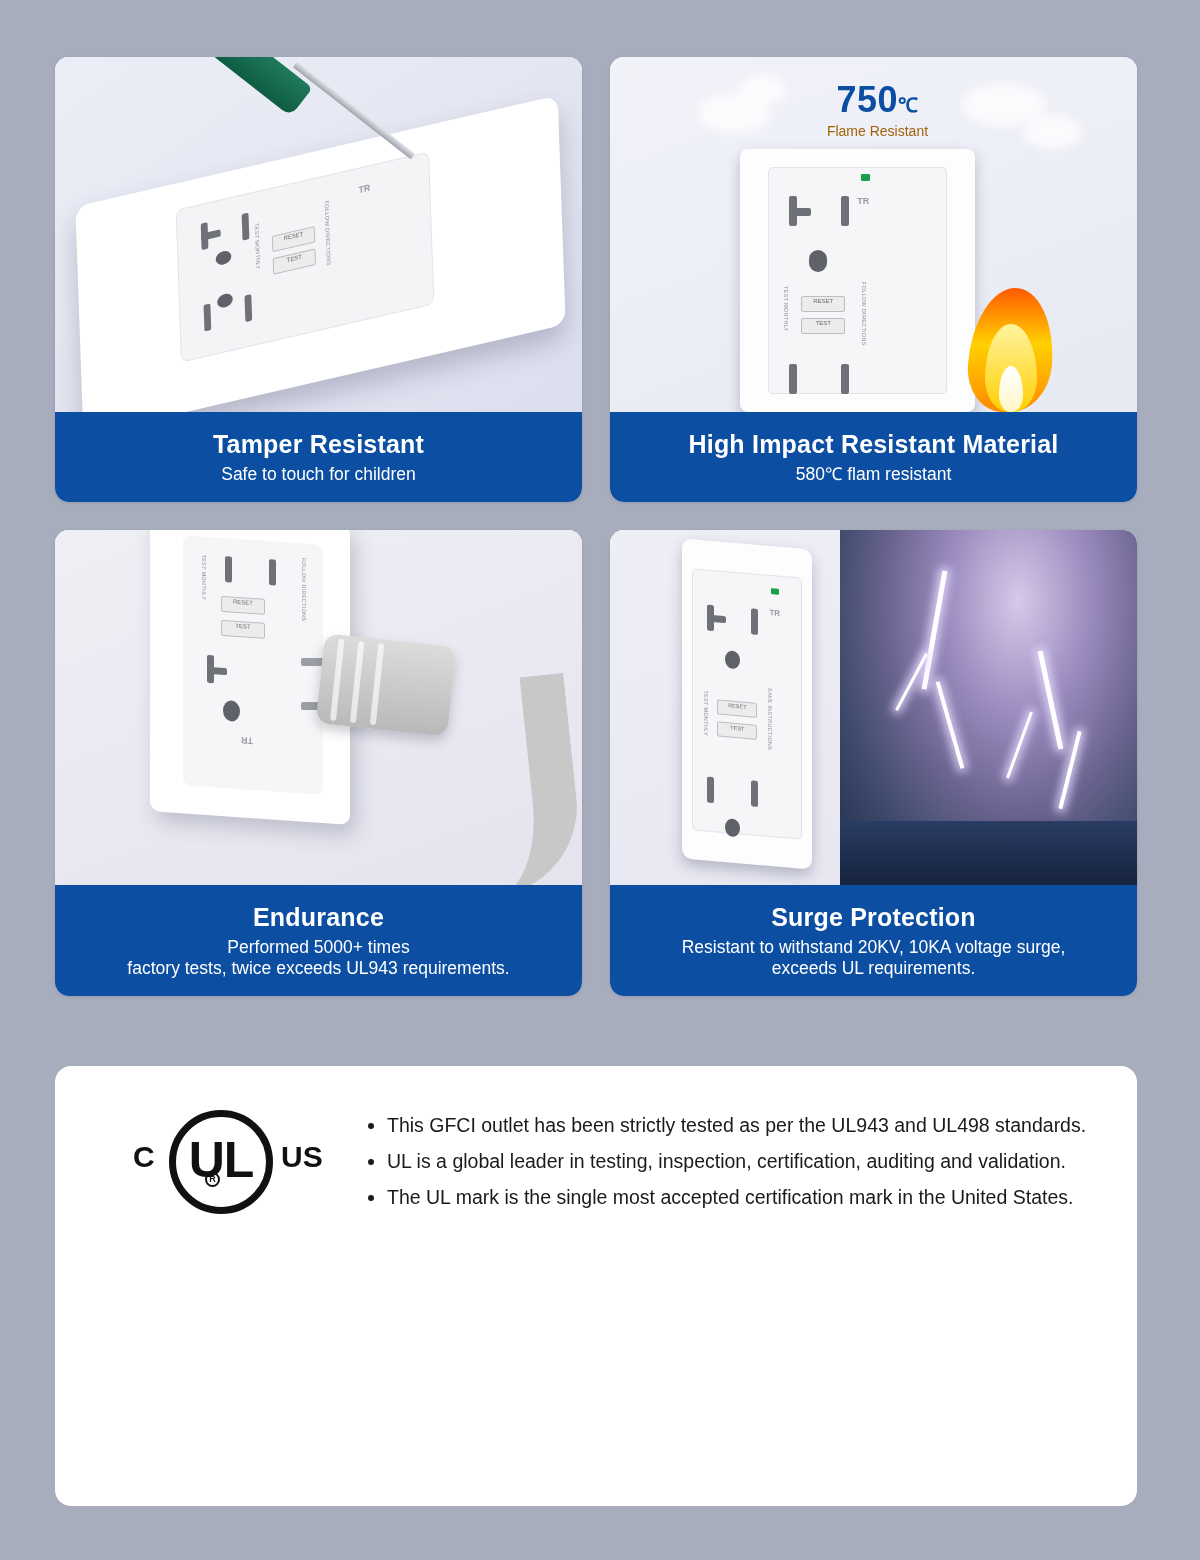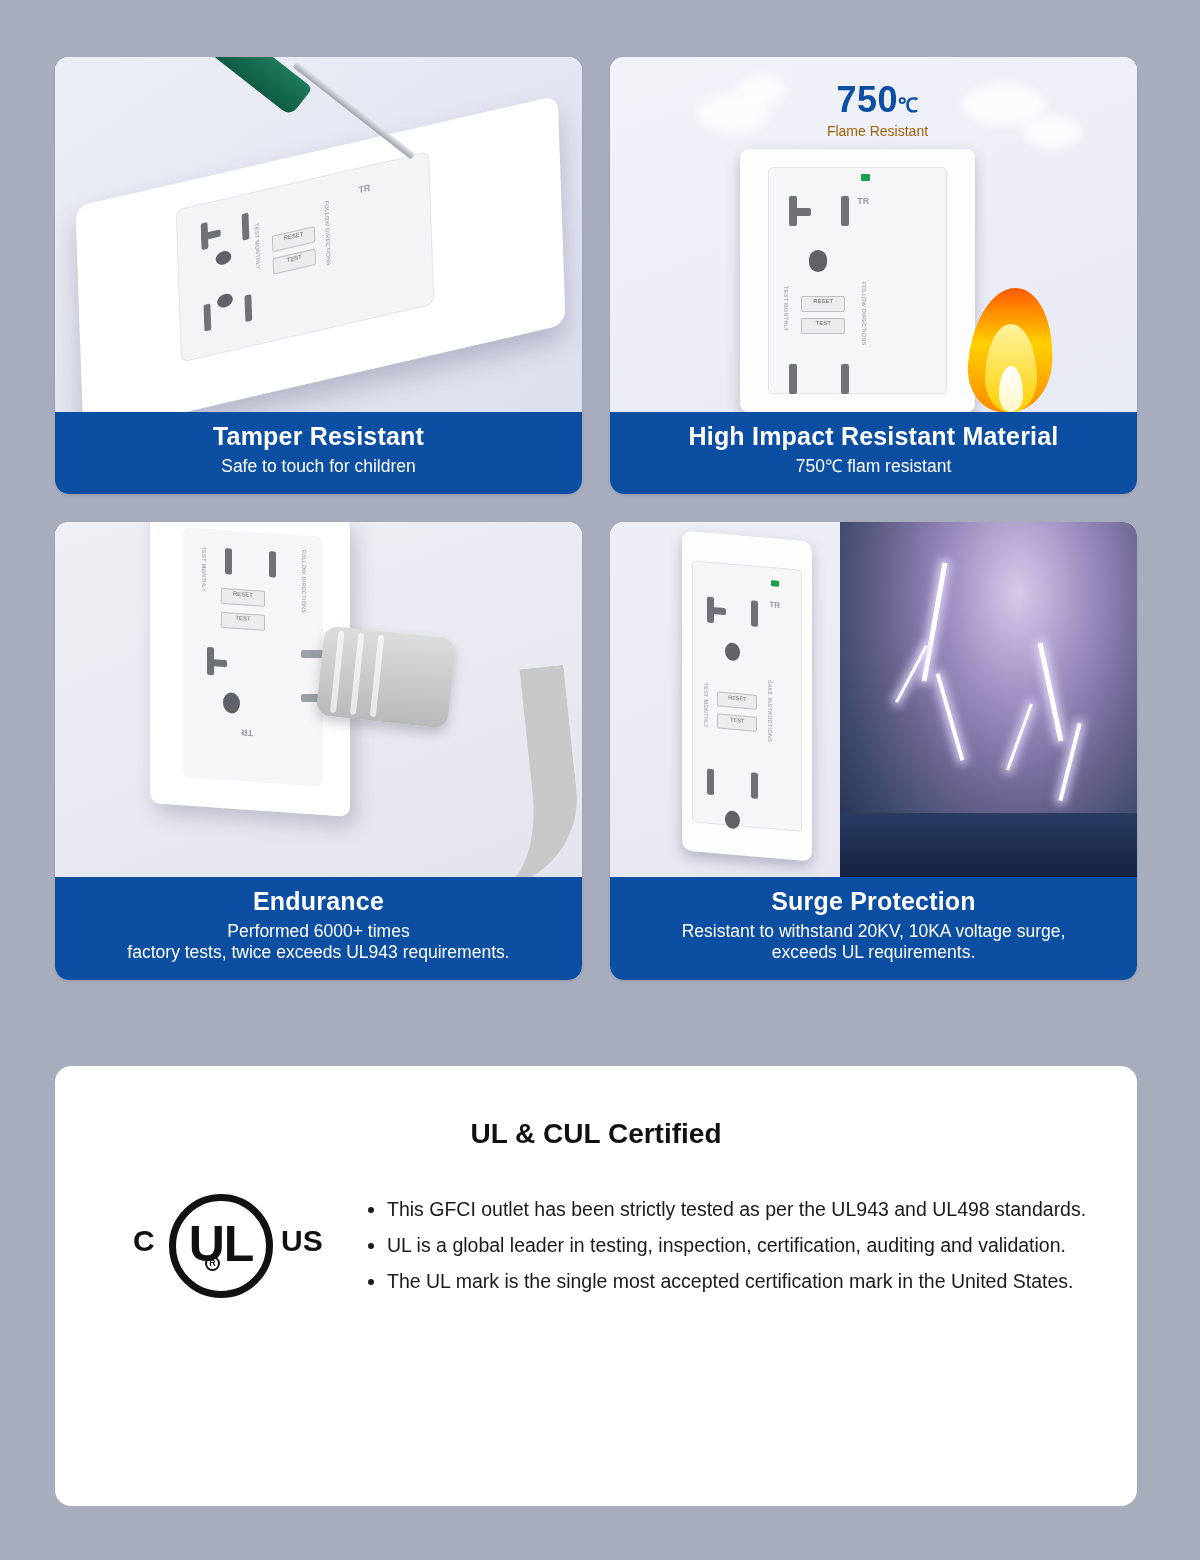--- a/index.html
+++ b/index.html
@@ -38,21 +38,21 @@
   .card .photo {
     height: 355px;
     position: relative;
     overflow: hidden;
     background: #e9e9f1;
   }
   .card .caption {
     background: #0b4ea2;
     color: #ffffff;
     text-align: center;
-    padding: 10px 10px 18px 10px;
+    padding: 18px 10px 18px 10px;
     flex: 1 1 auto;
   }
   .caption .title {
     font-size: 25px;
     font-weight: bold;
     letter-spacing: .2px;
     line-height: 1.15;
   }
   .caption .sub {
     font-size: 17.5px;
@@ -438,21 +438,21 @@
         </div>
 
         <div class="fire">
           <div class="f1"></div>
           <div class="f2"></div>
           <div class="f3"></div>
         </div>
       </div>
       <div class="caption">
         <div class="title">High Impact Resistant Material</div>
-        <div class="sub">750℃ flam resistant</div>
+        <div class="sub">580℃ flam resistant</div>
       </div>
     </div>
 
     <div class="card">
       <div class="photo">
         <div class="c3-bg"></div>
 
         <div class="wall"></div>
 
         <div class="outlet" style="left:128px; top:10px; width:140px; height:250px; background:#f6f6f8; box-shadow:none; transform:skewY(4deg);">
@@ -473,21 +473,21 @@
         <div class="plug-body">
           <div class="plug-grip" style="left:14px;"></div>
           <div class="plug-grip" style="left:34px;"></div>
           <div class="plug-grip" style="left:54px;"></div>
         </div>
         <div class="cord"></div>
       </div>
       <div class="caption">
         <div class="title">Endurance</div>
         <div class="sub">
-          <span>Performed 6000+ times</span>
+          <span>Performed 5000+ times</span>
           <span class="l2">factory tests, twice exceeds UL943 requirements.</span>
         </div>
       </div>
     </div>
 
     <div class="card">
       <div class="photo">
         <div class="c4-bg"></div>
 
         <div class="storm">
@@ -525,21 +525,20 @@
         <div class="sub">
           <span>Resistant to  withstand 20KV, 10KA voltage surge,</span>
           <span class="l2">exceeds UL requirements.</span>
         </div>
       </div>
     </div>
 
   </div>
 
   <div class="ul-section">
-    <div class="ul-title">UL &amp; CUL Certified</div>
 
     <div class="ul-body">
       <div class="ul-logo">
         <div class="ul-mark">
           <div class="ul-c">C</div>
           <div class="ul-circle">
             <span class="ul-letters">UL</span>
           </div>
           <div class="ul-r">R</div>
           <div class="ul-us">US</div>

